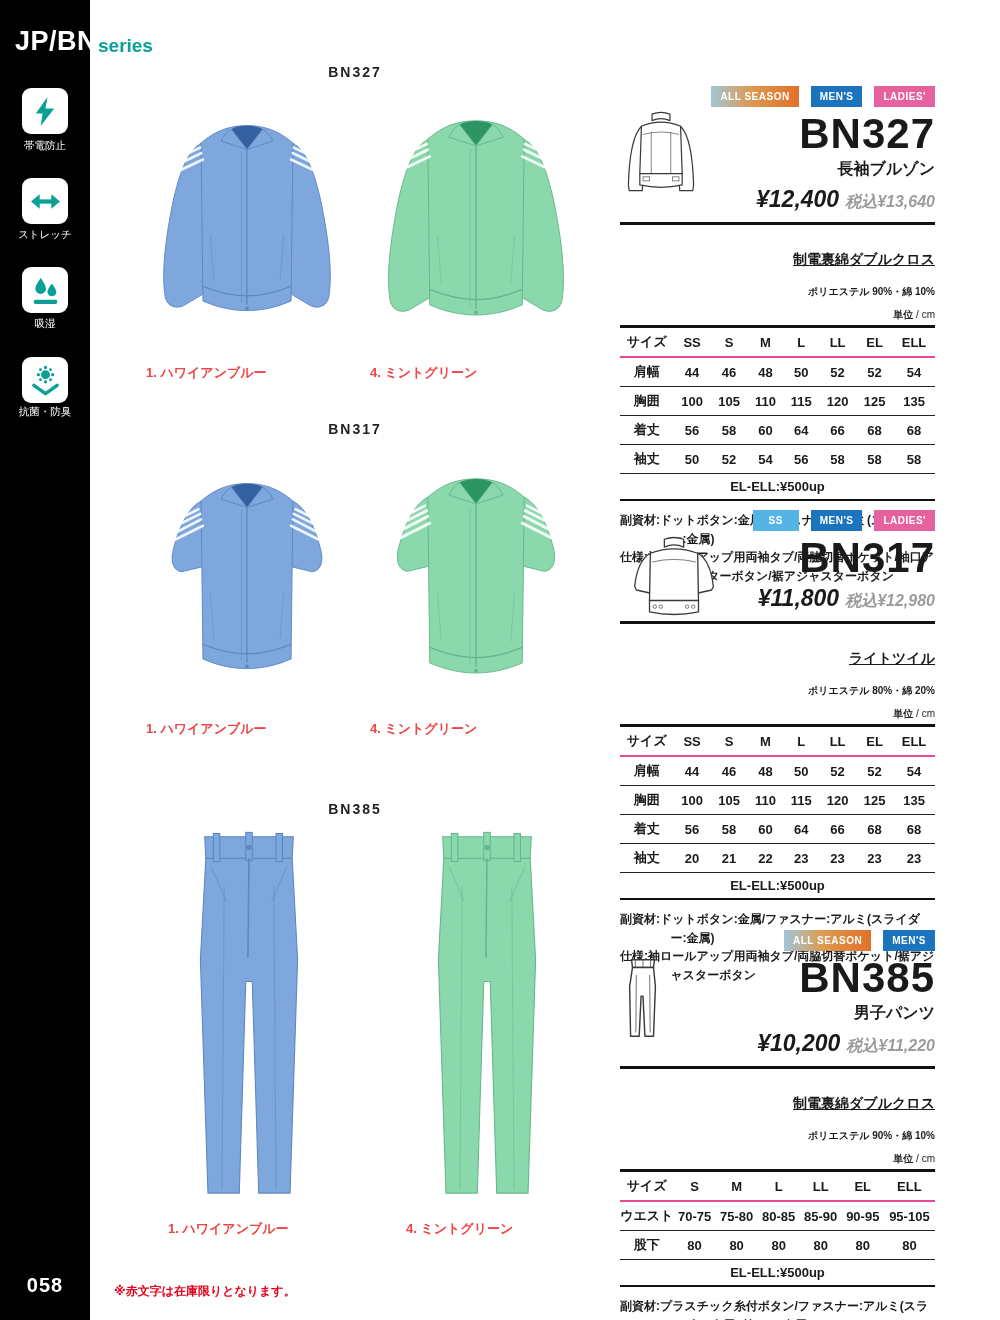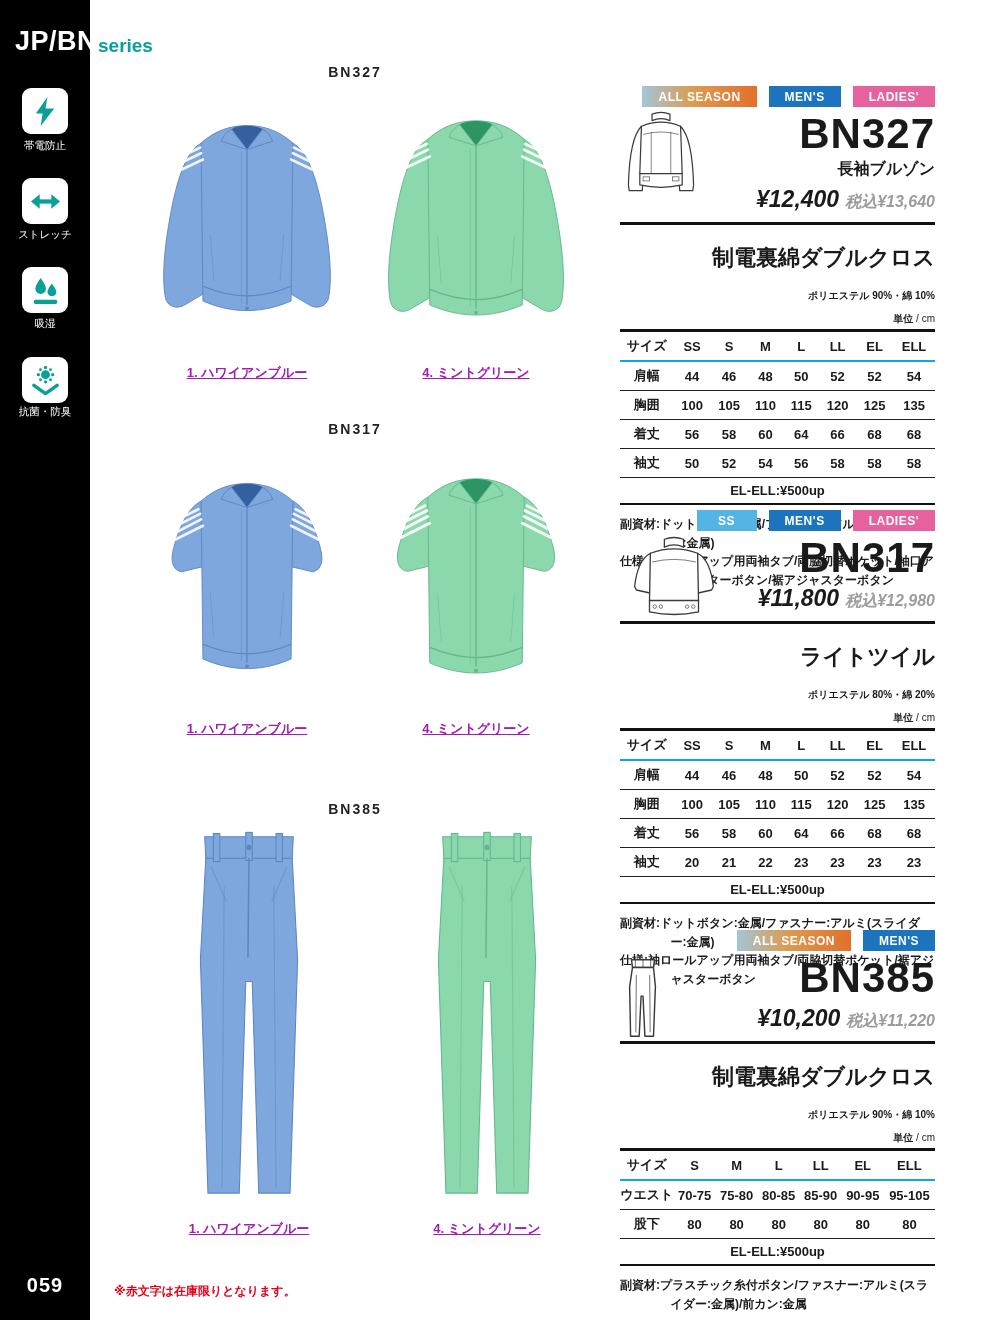--- a/index.html
+++ b/index.html
@@ -15,55 +15,55 @@
   .feature { position:absolute; left:22px; width:46px; height:46px; background:#fff; border-radius:9px;
              display:flex; align-items:center; justify-content:center; }
   .feature svg { width:31px; height:31px; fill:#0aa096; }
   .feature-label { position:absolute; left:0; width:90px; text-align:center; color:#fff; font-size:10.5px; font-weight:normal; }
   .pagenum { position:absolute; left:0; top:1274px; width:90px; text-align:center; color:#fff; font-size:20px; font-weight:bold; letter-spacing:1px; }
   .footnote { position:absolute; left:114px; top:1283px; color:#e3001b; font-size:12px; font-weight:bold; }
   
   .photo-code { position:absolute; width:120px; text-align:center; font-size:14px; font-weight:bold; letter-spacing:2px; color:#222; }
   .fig { position:absolute; }
   .fig svg { width:100%; height:100%; }
-  .caption { position:absolute; text-align:center; font-size:13px; font-weight:bold; color:#a21caf;text-decoration:underline; }
+  .caption { position:absolute; text-align:left; font-size:13px; font-weight:bold; color:#ef4444; }
   .v-blue  { --gb:#7da7dd; --gd:#5e86c2; --gi:#35609f; }
   .v-green { --gb:#8cd8ad; --gd:#63b88b; --gi:#2d9463; }
   .garment .base { fill:var(--gb); stroke:var(--gd); stroke-width:1; }
   .garment .inner { fill:var(--gi); }
   .garment .seam { stroke:var(--gd); fill:none; stroke-width:1.4; }
   .garment .faint { opacity:.5; stroke-width:1; }
   .garment .stripes path { stroke:#fff; stroke-width:3; opacity:.88; fill:none; stroke-linecap:round; }
   .garment .dot { fill:var(--gd); }
   
   .info { position:absolute; left:620px; width:315px; }
   .badges { display:flex; justify-content:flex-end; gap:12px; }
   .badge { height:21px; display:inline-flex; align-items:center; justify-content:center;
-           color:#fff; font-size:12px; font-weight:bold; letter-spacing:.5px; padding:0 16px; min-width:28px; }
+           color:#fff; font-size:10px; font-weight:bold; letter-spacing:.5px; padding:0 9px; min-width:28px; }
   .b-allseason { background:linear-gradient(90deg,#a2c6d8 0%,#dd9a50 45%,#e2702a 100%); min-width:48px; }
   .b-mens { background:#1b74bd; }
   .b-ladies { background:#e6629f; }
   .b-ss { background:#54b4e4; }
   .thumb { position:absolute; }
   .thumb svg { width:100%; height:100%; }
   .thumb .pnl { fill:#fff; stroke:#3a3a3a; stroke-width:1.5; stroke-linejoin:round; }
   .thumb .ln { fill:none; stroke:#3a3a3a; stroke-width:1; opacity:.75; }
   .code { margin:6px 0 0; text-align:right; font-size:42px; line-height:1; font-weight:bold; letter-spacing:1px; }
   .pname { text-align:right; font-size:16px; font-weight:bold; margin-top:4px; }
   .pricing { text-align:right; margin-top:6px;font-style:italic; }
   .price { font-size:23px; font-weight:bold; }
   .tax { font-size:16px; font-weight:bold; color:#9c9c9c; margin-left:6px; }
   .rule { border-top:3px solid #111; margin-top:9px; }
-  .fabric { text-align:right; font-size:22px; font-weight:bold; margin-top:18px; }
+  .fabric { text-align:right; font-size:14px; font-weight:bold; margin-top:26px;text-decoration:underline; }
   .composition { text-align:right; font-size:10px; font-weight:bold; margin-top:16px; }
   .unit { text-align:right; font-size:10px; margin-top:9px; color:#222; }
   table.size-table { width:100%; border-collapse:collapse; margin-top:3px; }
   .size-table th, .size-table td { font-size:13px; font-weight:bold; text-align:center; padding:5px 0; }
   .size-table tr > :first-child { width:17%; }
-  .size-table thead tr { border-top:3px solid #111; border-bottom:2px solid #0ea5e9; }
+  .size-table thead tr { border-top:3px solid #111; border-bottom:2px solid #ec4899; }
   .size-table tbody tr { border-bottom:1px solid #222; }
   .size-table tfoot tr { border-bottom:2px solid #111; }
   .notes { margin-top:10px; }
   .note { margin:0; font-size:12px; font-weight:bold; line-height:1.55;
           padding-left:4.2em; text-indent:-4.2em; white-space:pre-wrap; }
 </style>
 </head>
 <body>
 
 <div class="sidebar">
@@ -103,21 +103,21 @@
         <circle cx="23.4" cy="10" r="1.7"></circle>
       <circle cx="10.8" cy="4.8" r="1.5"></circle>
         <circle cx="21.2" cy="4.8" r="1.5"></circle>
       <circle cx="10.8" cy="15.2" r="1.5"></circle>
         <circle cx="21.2" cy="15.2" r="1.5"></circle>
       <path d="M4,21 L16,29.5 L28,21" fill="none" stroke="#0aa096" stroke-width="3.6" stroke-linecap="round" stroke-linejoin="round"></path>
     </svg>
   </div>
   <div class="feature-label" style="top:405px">抗菌・防臭</div>
 
-  <div class="pagenum">059</div>
+  <div class="pagenum">058</div>
 </div>
 
 <div class="series-suffix">series</div>
 <div class="footnote">※赤文字は在庫限りとなります。</div>
 
 <div class="photo-code" style="left:295px; top:64px">BN327</div>
 
 <div class="fig v-blue" style="left:146px; top:84px; width:202px; height:276px">
   <svg class="garment" viewBox="0 0 220 272">
     <path class="base" d="M60,50 C42,60 31,96 23,150 C19,178 18,200 21,218 C23,228 33,231 41,227 L63,214 L66,64 Z"></path>
@@ -478,20 +478,21 @@
       <path class="pnl" d="M9,4 L33,4 L32,12 L10,12 Z"></path>
       <path class="pnl" d="M10,12 L32,12 L34,32 L32,84 L23,84 L21,42 L19,42 L17,84 L8,84 L7,32 Z"></path>
       <line class="ln" x1="21" y1="4" x2="21" y2="12"></line>
       <line class="ln" x1="13" y1="4" x2="13" y2="12"></line>
       <line class="ln" x1="29" y1="4" x2="29" y2="12"></line>
       <line class="ln" x1="14" y1="20" x2="13.5" y2="80"></line>
       <line class="ln" x1="28" y1="20" x2="28.5" y2="80"></line>
     </svg>
   </div>
   <h2 class="code">BN385</h2>
+  <div class="pname">男子パンツ</div>
   <div class="pricing">
     <span class="price">¥10,200</span><span class="tax">税込¥11,220</span>
   </div>
   <div class="rule"></div>
   <div class="fabric">制電裏綿ダブルクロス</div>
   <div class="composition">ポリエステル 90%・綿 10%</div>
   <div class="unit"><b>単位</b><span> / cm</span></div>
   <table class="size-table">
     <thead>
       <tr>

